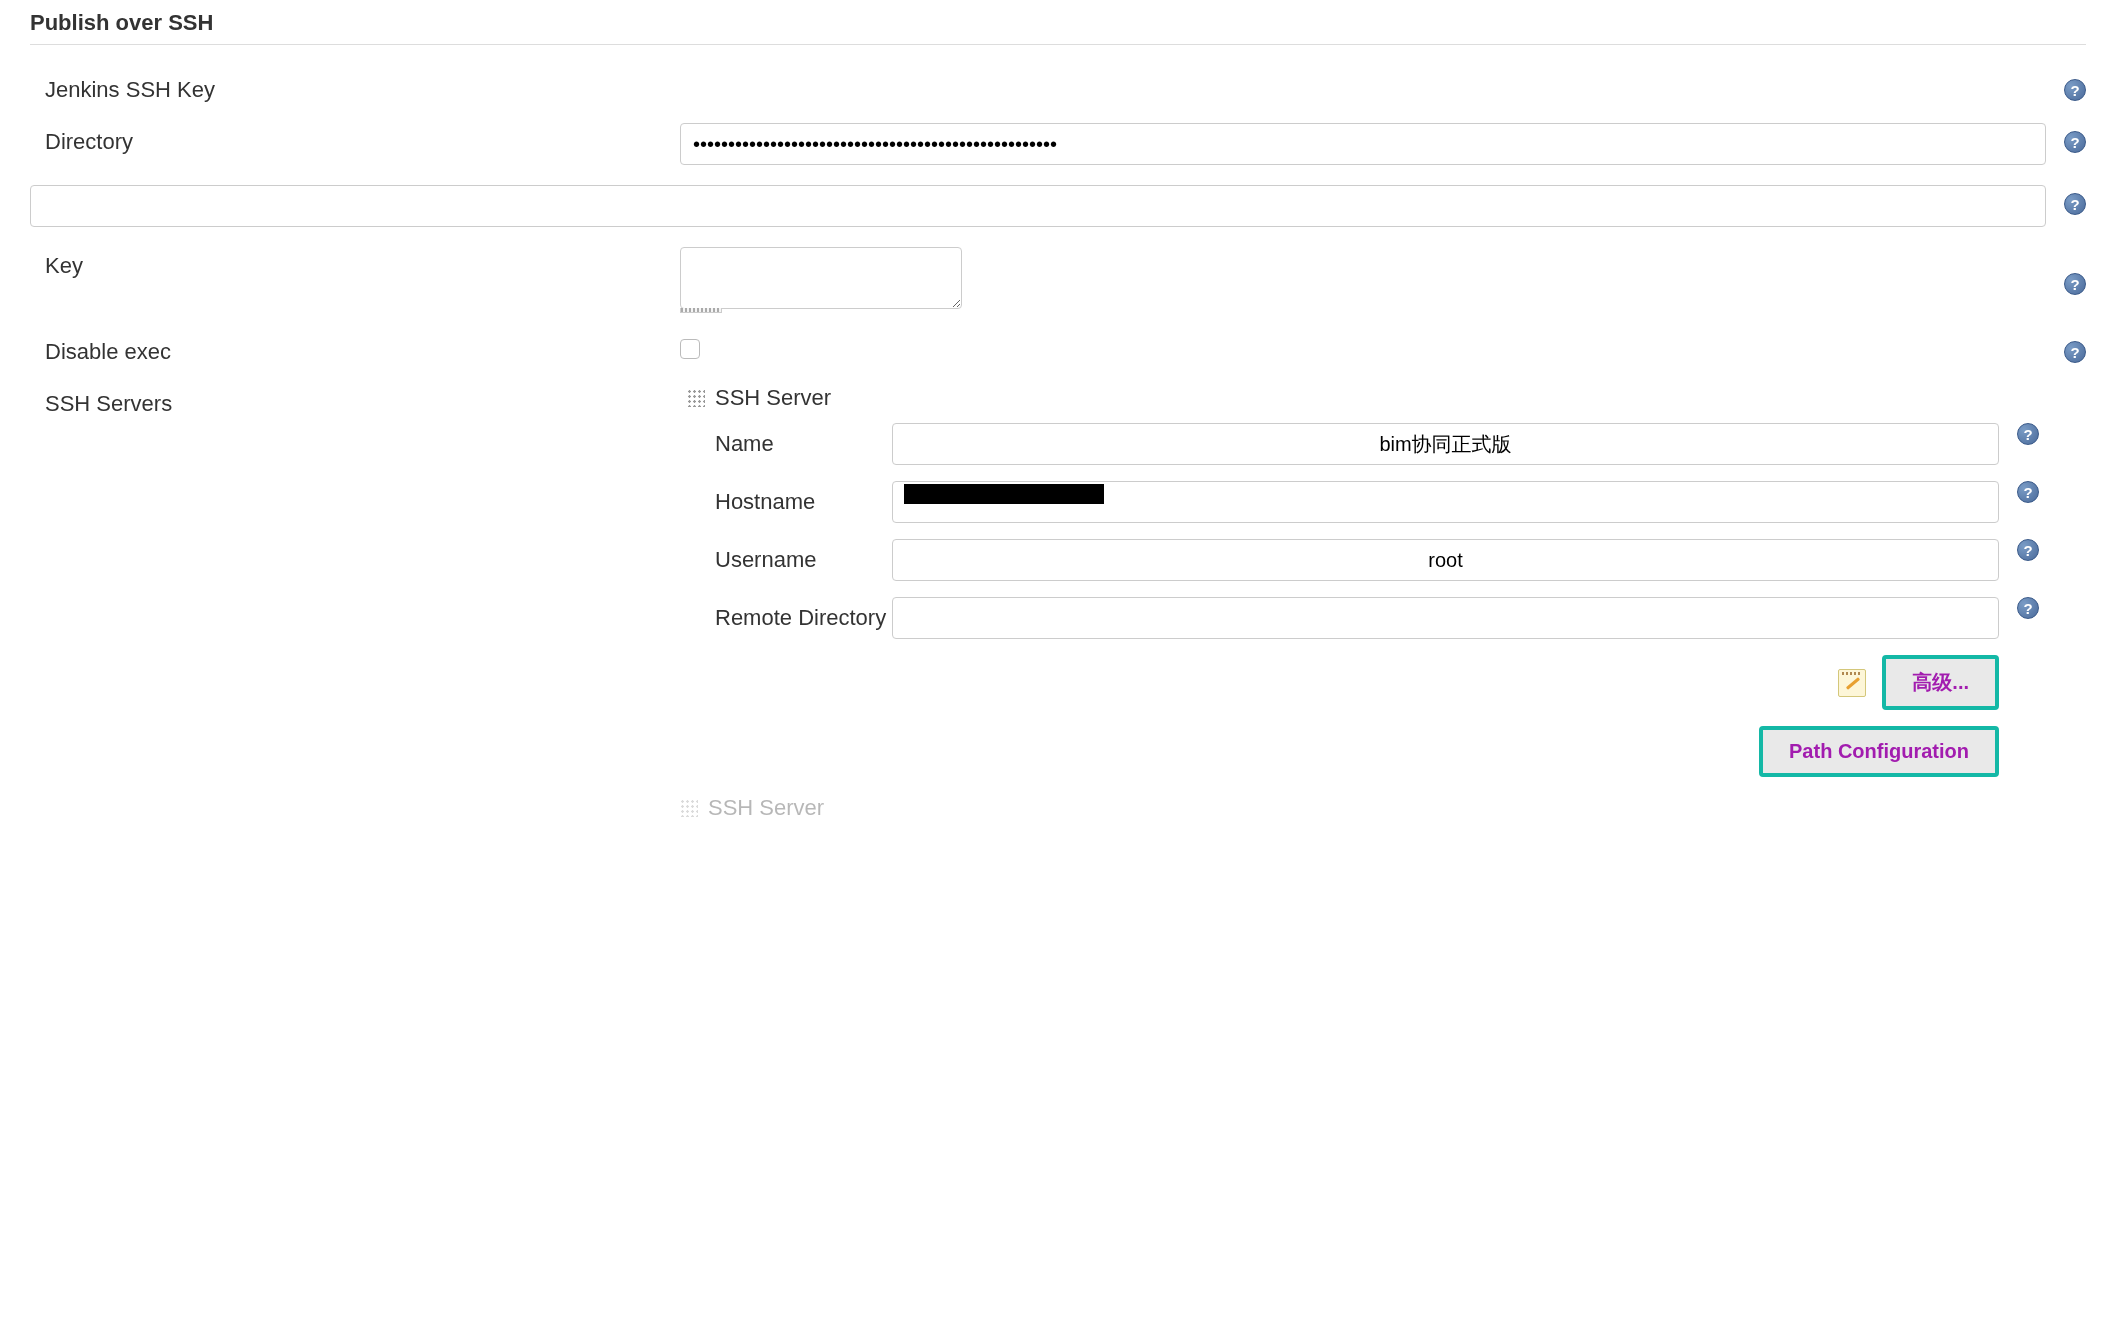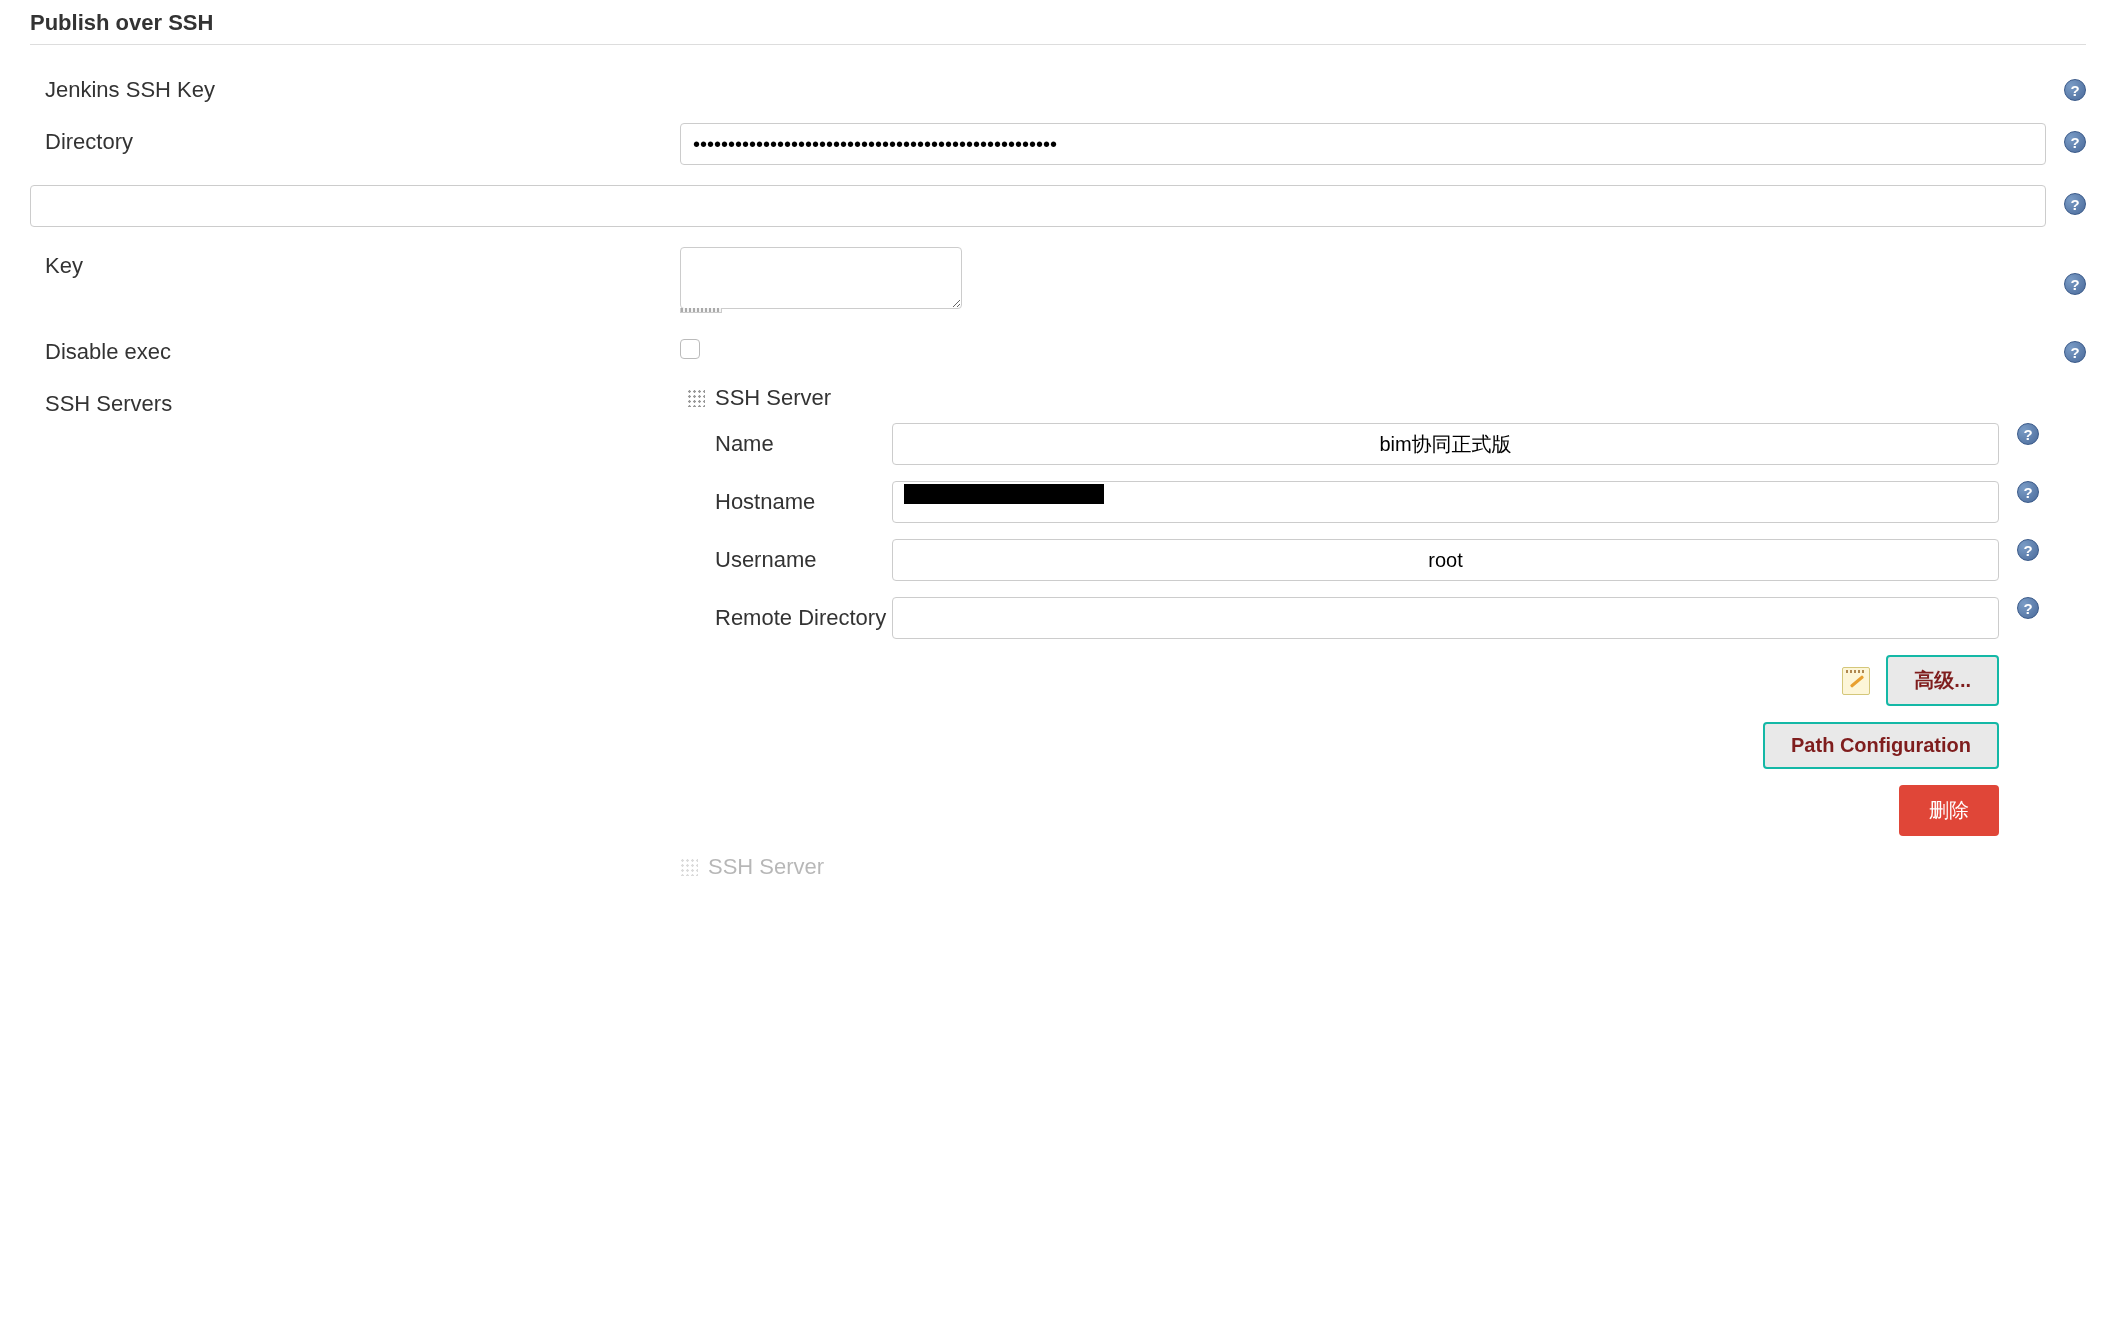--- a/index.html
+++ b/index.html
@@ -156,26 +156,26 @@
     }
     .button-row {
       display: flex;
       justify-content: flex-end;
       padding: 8px 40px 8px 0;
       align-items: center;
       gap: 16px;
     }
     .btn-gray {
       background: #e9e9e9;
-      border: 2px solid #14b8a6;
+      border: 4px solid #14b8a6;
       border-radius: 4px;
       padding: 10px 26px;
       font-size: 20px;
       font-weight: bold;
-      color: #7f1d1d;
+      color: #a21caf;
       cursor: pointer;
     }
     .btn-red {
       background: #e04638;
       border: none;
       border-radius: 4px;
       padding: 12px 30px;
       font-size: 20px;
       color: #fff;
       cursor: pointer;
@@ -346,23 +346,20 @@
 
     <div class="button-row">
       <div class="notepad-icon"></div>
       <button class="btn-gray">高级...</button>
     </div>
 
     <div class="button-row">
       <button class="btn-gray">Path Configuration</button>
     </div>
 
-    <div class="button-row">
-      <button class="btn-red">删除</button>
-    </div>
 
   </div>
   <div class="help-icon-col"></div>
 </div>
 
 <div class="ghost-server">
   <div class="drag-grid-icon"></div>
   <span>SSH Server</span>
 </div>
 

